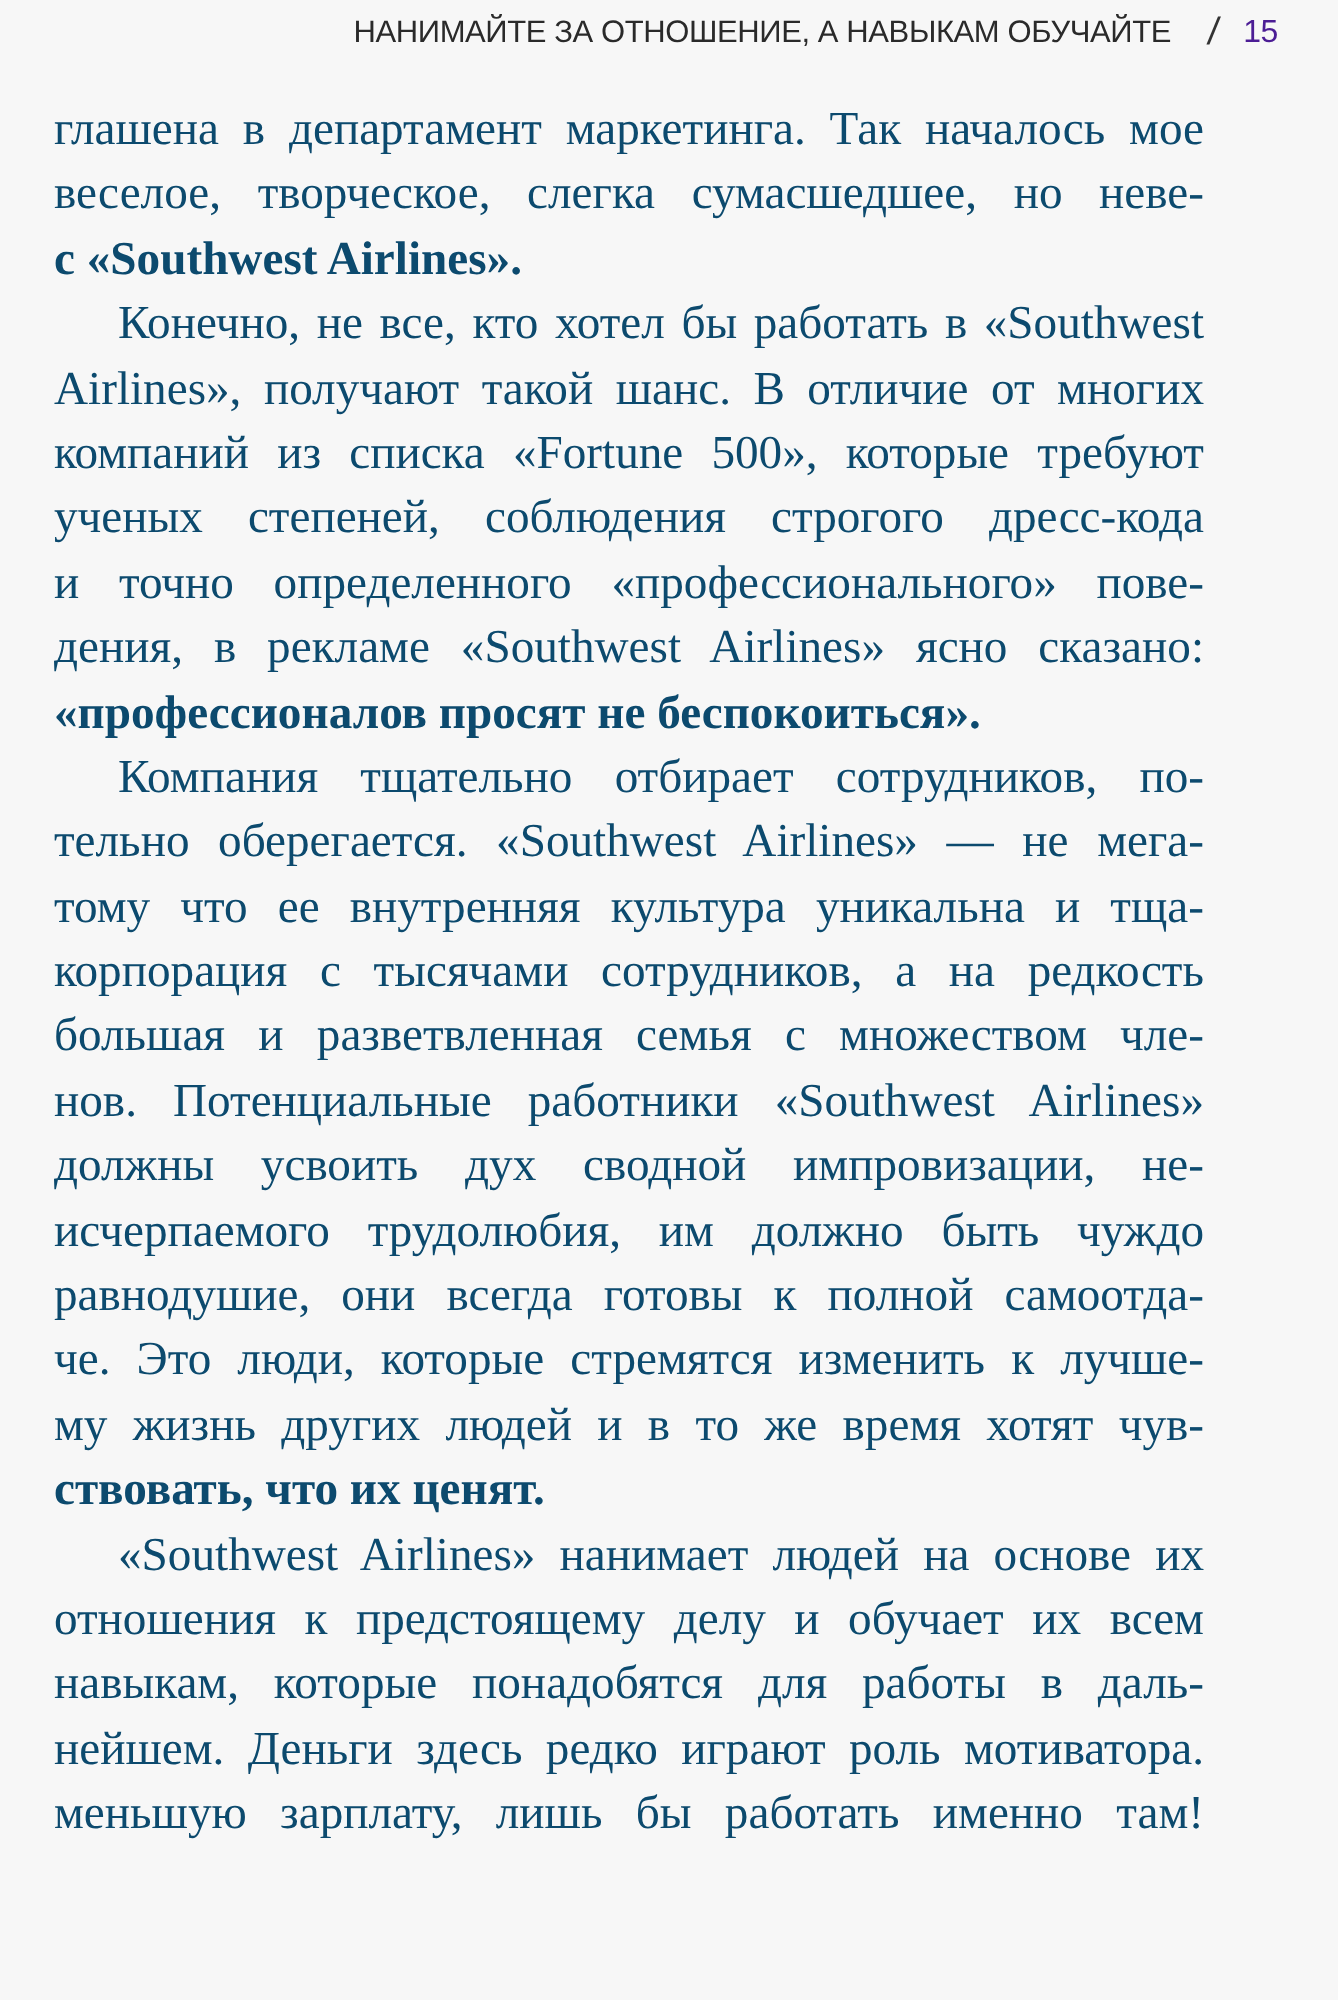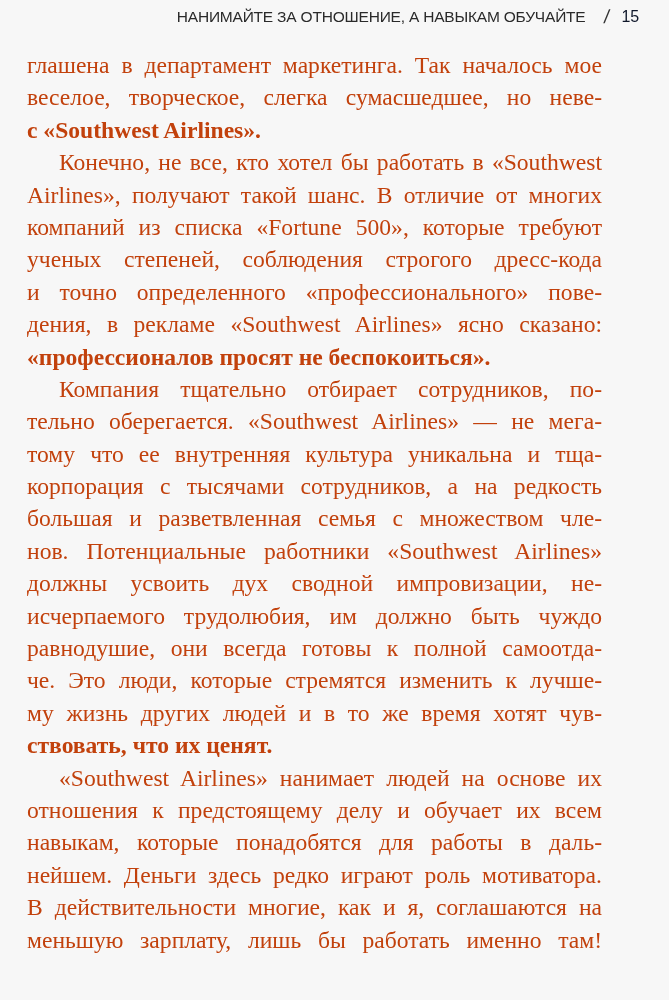--- a/index.html
+++ b/index.html
@@ -25,32 +25,32 @@
       color: #2a2a2a;
       letter-spacing: -0.2px;
     }
     .running-header .sep {
       margin: 0 13px 0 18px;
       color: #333;
       font-size: 19px;
       transform: skewX(-8deg);
     }
     .running-header .page-num {
-      color: #0f172a;
+      color: #4c1d95;
       font-size: 16px;
     }
     .body-text {
       position: absolute;
       top: 49px;
       left: 27px;
       width: 575px;
       font-family: "Liberation Serif", "DejaVu Serif", serif;
       font-size: 23.6px;
       line-height: 32.4px;
-      color: #c2410c;
+      color: #0c4a6e;
     }
     .line {
       display: block;
       height: 32.4px;
       white-space: nowrap;
       text-align: justify;
       text-align-last: justify;
     }
     .line.last {
       text-align-last: left;
@@ -96,16 +96,15 @@
     <span class="line">равнодушие, они всегда готовы к полной самоотда-</span>
     <span class="line">че. Это люди, которые стремятся изменить к лучше-</span>
     <span class="line">му жизнь других людей и в то же время хотят чув-</span>
     <span class="line last">ствовать, что их ценят.</span>
   </div>
   <div>
     <span class="line indent">«Southwest Airlines» нанимает людей на основе их</span>
     <span class="line">отношения к предстоящему делу и обучает их всем</span>
     <span class="line">навыкам, которые понадобятся для работы в даль-</span>
     <span class="line">нейшем. Деньги здесь редко играют роль мотиватора.</span>
-    <span class="line">В действительности многие, как и я, соглашаются на</span>
     <span class="line">меньшую зарплату, лишь бы работать именно там!</span>
   </div>
 </div>
 
 </body></html>

